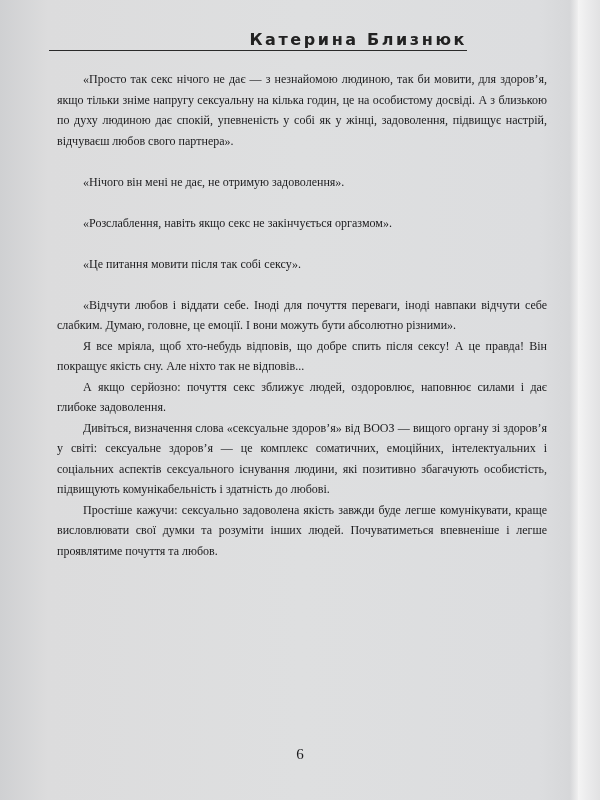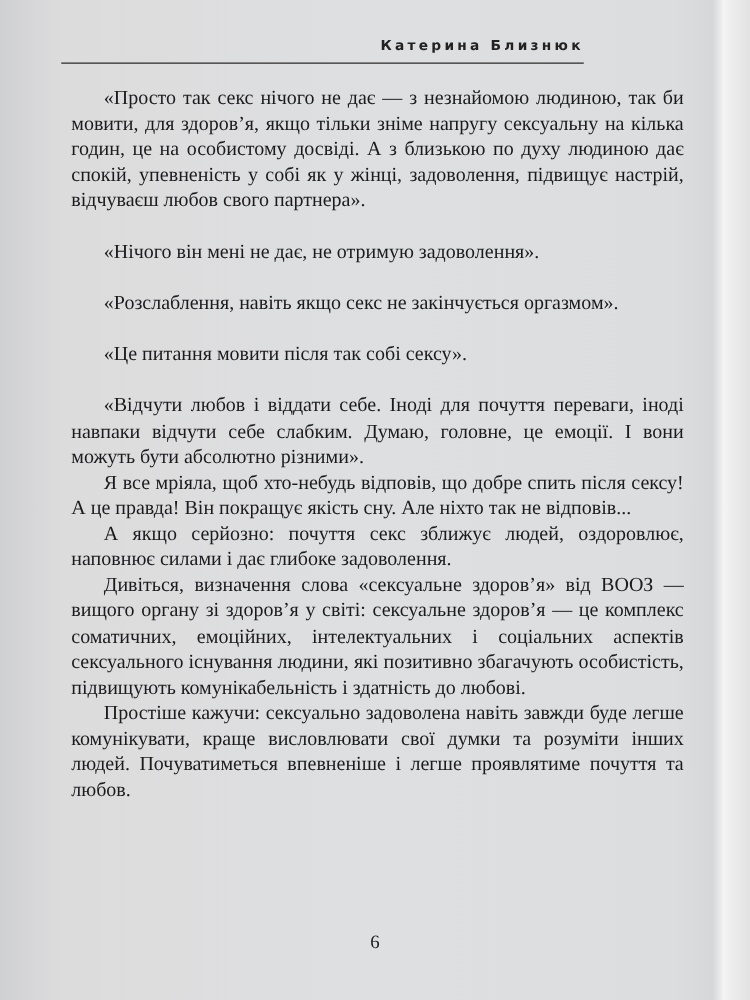--- a/index.html
+++ b/index.html
@@ -11,30 +11,30 @@
     color:#1b1b1d;
   }
   .page-edge {
     position:absolute; left:578px; top:0; width:22px; height:800px;
     background: linear-gradient(90deg, #f4f4f4 0%, #ececed 40%, #e2e2e3 100%);
   }
   .header {
     position:absolute; left:49px; top:30px; width:418px;
     text-align:right;
     font-family: "DejaVu Sans", "Liberation Sans", sans-serif;
-    font-weight:bold; font-size:11px; letter-spacing:2.6px;
+    font-weight:bold; font-size:16px; letter-spacing:2.6px;
     color:#222;
   }
   .header-rule {
     position:absolute; left:49px; top:50px; width:418px; height:1px;
     background:#2a2a2a;
   }
   .content {
     position:absolute; left:57px; top:69px; width:490px;
-    font-size:16px; line-height:20.5px;
+    font-size:12px; line-height:20.5px;
     text-align:justify;
   }
   .content p { margin:0; text-indent:26px; }
   .content p.gap { margin-bottom:20.5px; }
   .page-number {
     position:absolute; left:0; width:600px; top:746px;
     text-align:center; font-size:15px;
   }
 </style>
 </head>
@@ -47,16 +47,16 @@
 
 <div class="content">
   <p class="gap">«Просто так секс нічого не дає — з незнайомою людиною, так би мовити, для здоров’я, якщо тільки зніме напругу сексуальну на кілька годин, це на особистому досвіді. А з близькою по духу людиною дає спокій, упевненість у собі як у жінці, задоволення, підвищує настрій, відчуваєш любов свого партнера».</p>
   <p class="gap">«Нічого він мені не дає, не отримую задоволення».</p>
   <p class="gap">«Розслаблення, навіть якщо секс не закінчується оргазмом».</p>
   <p class="gap">«Це питання мовити після так собі сексу».</p>
   <p>«Відчути любов і віддати себе. Іноді для почуття переваги, іноді навпаки відчути себе слабким. Думаю, головне, це емоції. І вони можуть бути абсолютно різними».</p>
   <p>Я все мріяла, щоб хто-небудь відповів, що добре спить після сексу! А це правда! Він покращує якість сну. Але ніхто так не відповів...</p>
   <p>А якщо серйозно: почуття секс зближує людей, оздоровлює, наповнює силами і дає глибоке задоволення.</p>
   <p>Дивіться, визначення слова «сексуальне здоров’я» від ВООЗ — вищого органу зі здоров’я у світі: сексуальне здоров’я — це комплекс соматичних, емоційних, інтелектуальних і соціальних аспектів сексуального існування людини, які позитивно збагачують особистість, підвищують комунікабельність і здатність до любові.</p>
-  <p>Простіше кажучи: сексуально задоволена навіть завжди буде легше комунікувати, краще висловлювати свої думки та розуміти інших людей. Почуватиметься впевненіше і легше проявлятиме почуття та любов.</p>
+  <p>Простіше кажучи: сексуально задоволена якість завжди буде легше комунікувати, краще висловлювати свої думки та розуміти інших людей. Почуватиметься впевненіше і легше проявлятиме почуття та любов.</p>
 </div>
 
 <div class="page-number">6</div>
 
 </body></html>

